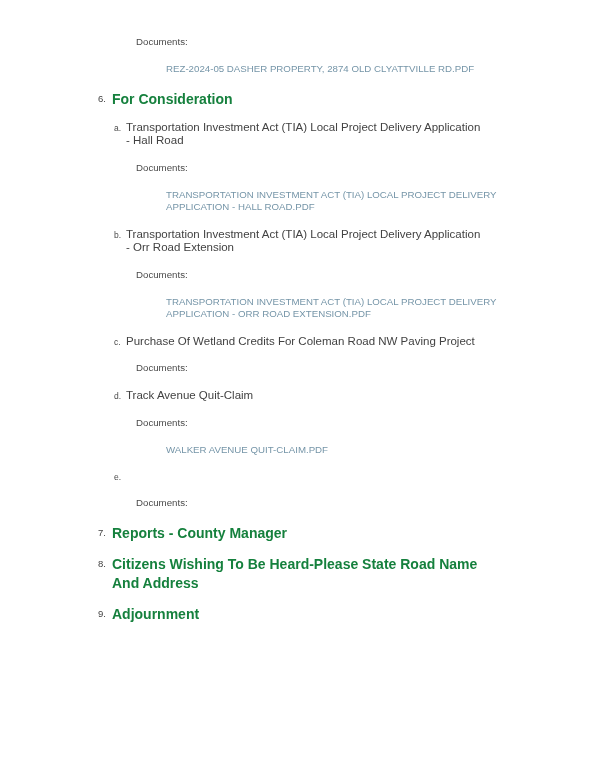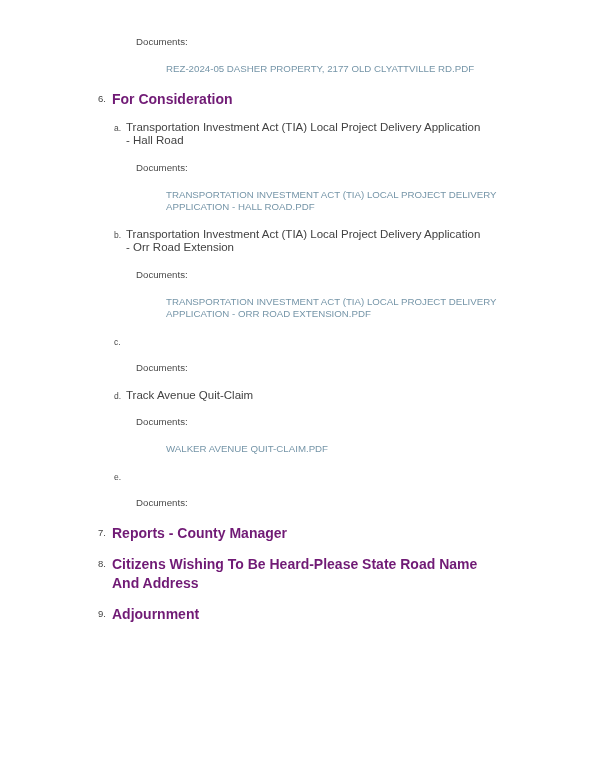--- a/index.html
+++ b/index.html
@@ -45,21 +45,21 @@
     width: 14px;
     font-size: 9.5px;
     line-height: 12px;
     padding-top: 3px;
     color: #3f3f3f;
   }
   .sec-title {
     font-size: 14px;
     line-height: 19px;
     font-weight: bold;
-    color: #701a75;
+    color: #15803d;
     max-width: 375px;
   }
 
   .item {
     display: flex;
     margin-left: 114px;
     margin-bottom: 14px;
   }
   .item-letter {
     flex: 0 0 auto;
@@ -76,21 +76,21 @@
     max-width: 360px;
   }
 </style>
 </head>
 <body>
 
 <div class="page">
   <div class="content">
 
     <div class="docs-label">Documents:</div>
-    <a class="doc-link">REZ-2024-05 DASHER PROPERTY, 2177 OLD CLYATTVILLE RD.PDF</a>
+    <a class="doc-link">REZ-2024-05 DASHER PROPERTY, 2874 OLD CLYATTVILLE RD.PDF</a>
 
     <div class="section-heading">
       <span class="sec-num">6.</span>
       <span class="sec-title">For Consideration</span>
     </div>
 
     <div class="item">
       <span class="item-letter">a.</span>
       <span class="item-text">Transportation Investment Act (TIA) Local Project Delivery Application - Hall Road</span>
     </div>
@@ -99,20 +99,21 @@
 
     <div class="item">
       <span class="item-letter">b.</span>
       <span class="item-text">Transportation Investment Act (TIA) Local Project Delivery Application - Orr Road Extension</span>
     </div>
     <div class="docs-label">Documents:</div>
     <a class="doc-link">TRANSPORTATION INVESTMENT ACT (TIA) LOCAL PROJECT DELIVERY APPLICATION - ORR ROAD EXTENSION.PDF</a>
 
     <div class="item">
       <span class="item-letter">c.</span>
+      <span class="item-text">Purchase Of Wetland Credits For Coleman Road NW Paving Project</span>
     </div>
     <div class="docs-label">Documents:</div>
 
     <div class="item">
       <span class="item-letter">d.</span>
       <span class="item-text">Track Avenue Quit-Claim</span>
     </div>
     <div class="docs-label">Documents:</div>
     <a class="doc-link">WALKER AVENUE QUIT-CLAIM.PDF</a>
 

